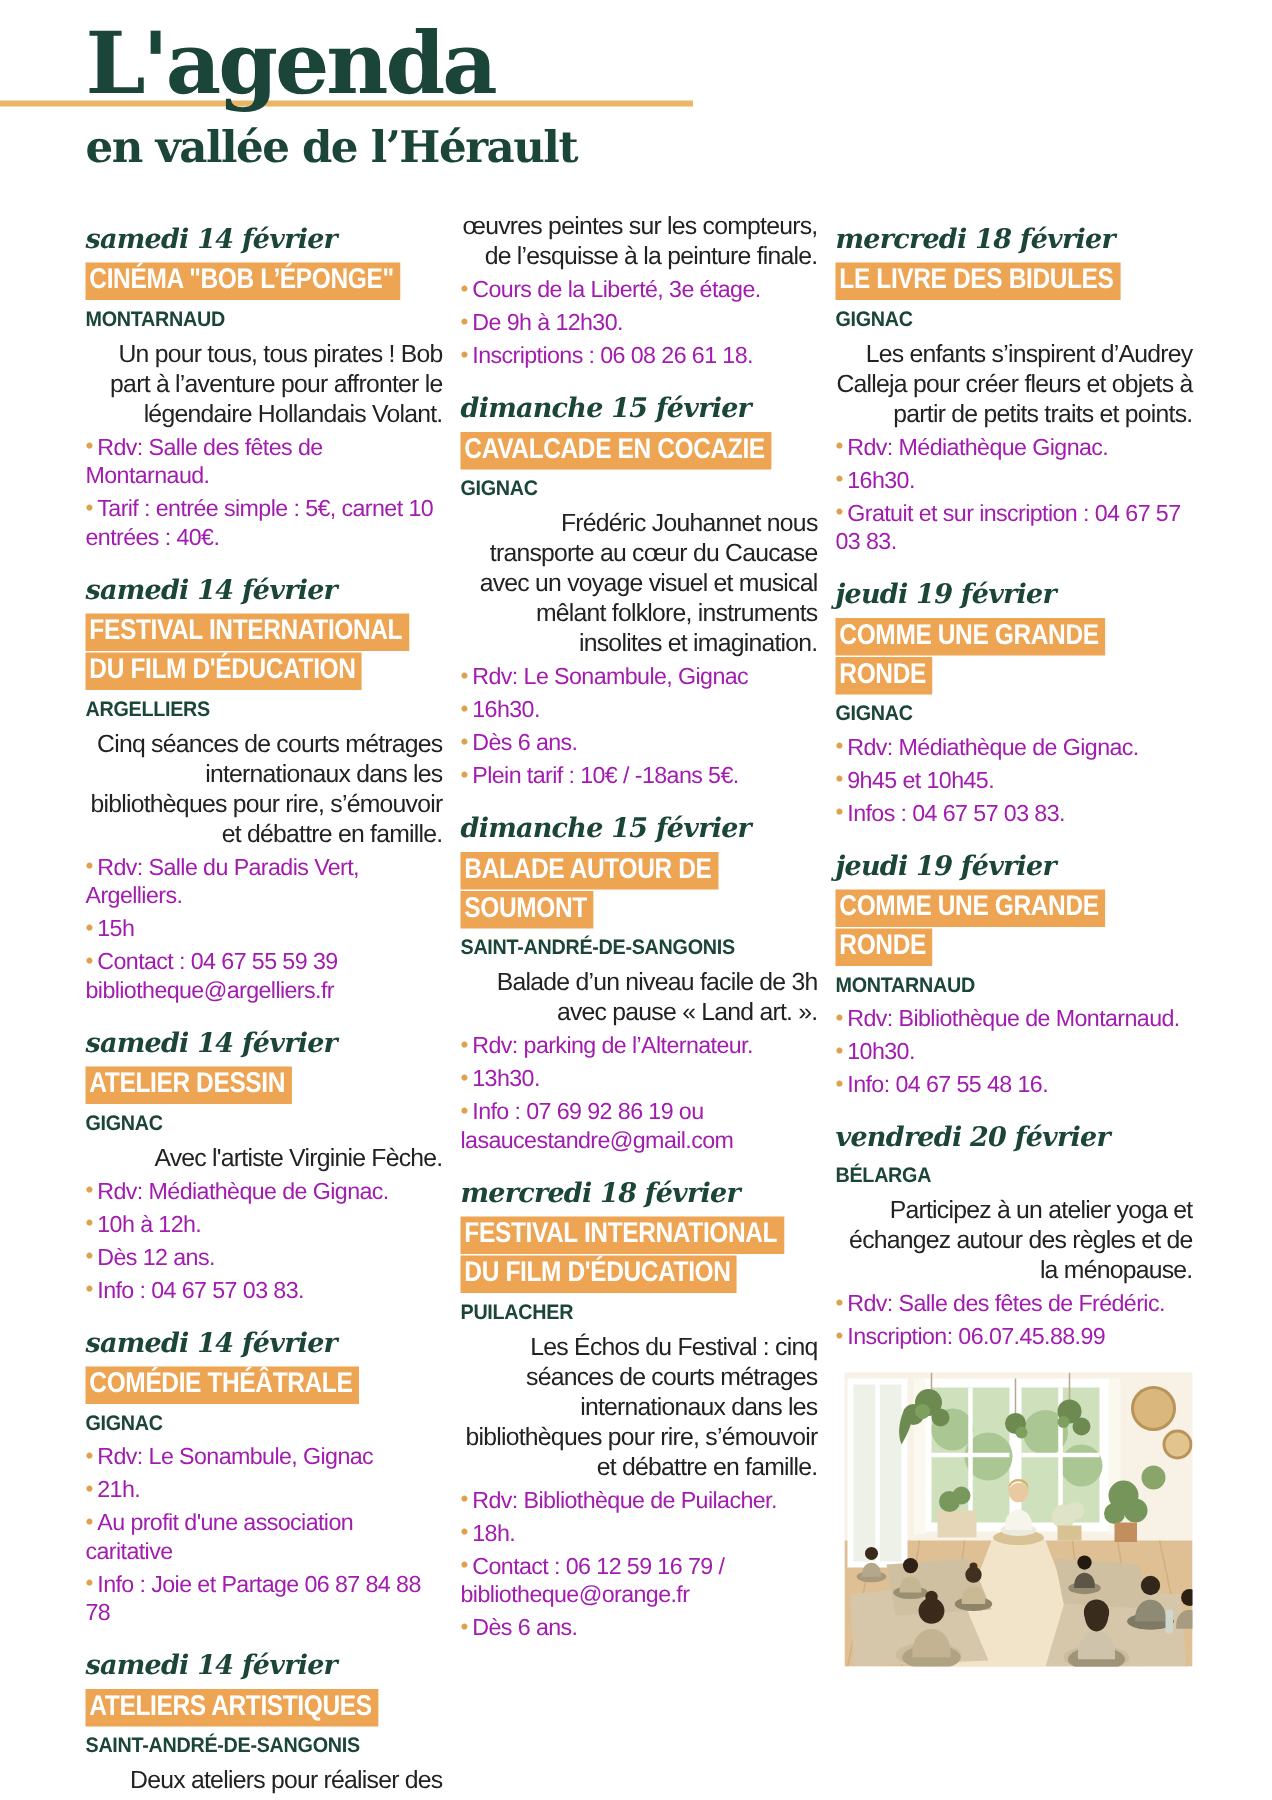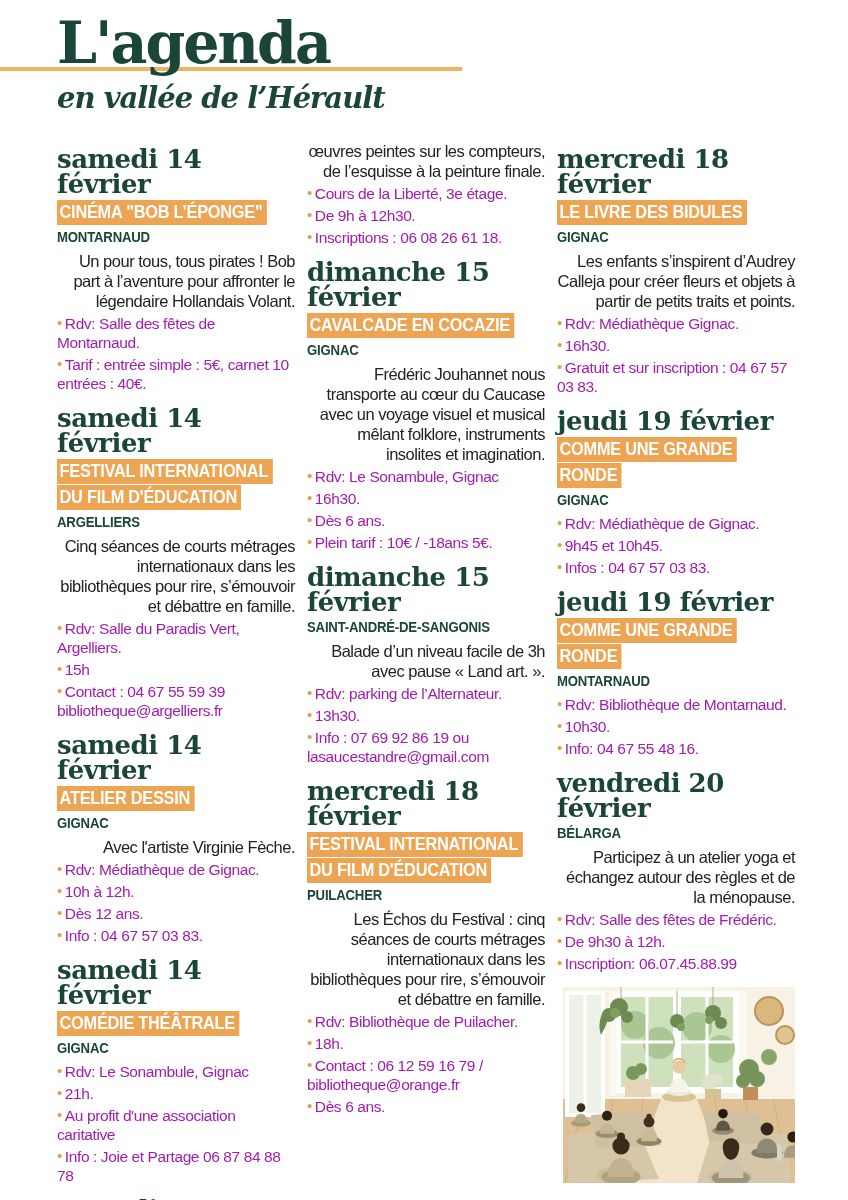--- a/index.html
+++ b/index.html
@@ -23,33 +23,33 @@
   .brand-title{
     font-family:"DejaVu Serif",serif;font-weight:700;
     font-size:57px;line-height:58px;color:var(--green);
     letter-spacing:-2px;position:relative;z-index:2;
   }
   .brand-rule{
     position:absolute;left:-57px;top:53px;width:462px;height:4px;
     background:var(--rule);z-index:1;
   }
   .brand-subtitle{
-    font-family:"DejaVu Serif",serif;font-style:italic;font-weight:700;
+    font-family:"DejaVu Serif",serif;font-weight:700;
     font-size:29px;line-height:34px;color:var(--green);
     letter-spacing:-1px;margin-top:9px;position:relative;z-index:2;
   }
 
   
   .columns{display:flex;gap:12px;align-items:flex-start;}
   .col{width:238px;flex:0 0 238px;}
 
   .event{margin-bottom:13px;}
   .date{
-    font-family:"DejaVu Serif",serif;font-weight:700;
-    font-size:26px;line-height:25px;color:var(--green);
+    font-family:"DejaVu Serif",serif;font-style:italic;font-weight:700;
+    font-size:18px;line-height:25px;color:var(--green);
     letter-spacing:-0.5px;margin:6px 0 3px 0;
   }
   .title{line-height:25px;margin-bottom:2px;}
   .title-line{
     display:inline-block;background:var(--highlight);color:#ffffff;
     font-weight:700;font-size:19px;line-height:24px;
     padding:0 5px 1px 3px;letter-spacing:-0.3px;
     transform:scaleX(.86);transform-origin:left center;
     white-space:nowrap;margin-bottom:1px;
   }
@@ -161,20 +161,21 @@
     <p class="desc">Frédéric Jouhannet nous transporte au cœur du Caucase avec un voyage visuel et musical mêlant folklore, instruments insolites et imagination.</p>
     <ul class="details">
             <li>Rdv: Le Sonambule, Gignac</li>
             <li>16h30.</li>
             <li>Dès 6 ans.</li>
             <li>Plein tarif : 10€ / -18ans 5€.</li>
           </ul>
   </article>
         <article class="event">
     <h3 class="date">dimanche 15 février</h3>
+    <h4 class="title"><span class="title-line">BALADE AUTOUR DE</span><br><span class="title-line">SOUMONT</span></h4>
     <div class="location">SAINT-ANDRÉ-DE-SANGONIS</div>
     <p class="desc">Balade d’un niveau facile de 3h avec pause « Land art. ».</p>
     <ul class="details">
             <li>Rdv: parking de l’Alternateur.</li>
             <li>13h30.</li>
             <li>Info : 07 69 92 86 19 ou lasaucestandre@gmail.com</li>
           </ul>
   </article>
         <article class="event">
     <h3 class="date">mercredi 18 février</h3>
@@ -222,21 +223,20 @@
             <li>10h30.</li>
             <li>Info: 04 67 55 48 16.</li>
           </ul>
   </article>
         <article class="event">
     <h3 class="date">vendredi 20 février</h3>
     <div class="location">BÉLARGA</div>
     <p class="desc">Participez à un atelier yoga et échangez autour des règles et de la ménopause.</p>
     <ul class="details">
             <li>Rdv: Salle des fêtes de Frédéric.</li>
-            <li>De 9h30 à 12h.</li>
             <li>Inscription: 06.07.45.88.99</li>
           </ul>
   </article>
         <svg class="photo" viewBox="0 0 232 196" xmlns="http://www.w3.org/2000/svg" role="img">
 
     <rect x="0" y="0" width="232" height="196" fill="#f4eee2"></rect>
     <rect x="0" y="0" width="232" height="118" fill="#f7f1e6"></rect>
 
     <rect x="0" y="112" width="232" height="84" fill="#dfc094"></rect>
     <polygon points="98,112 134,112 166,196 66,196" fill="#f2e4c9"></polygon>

